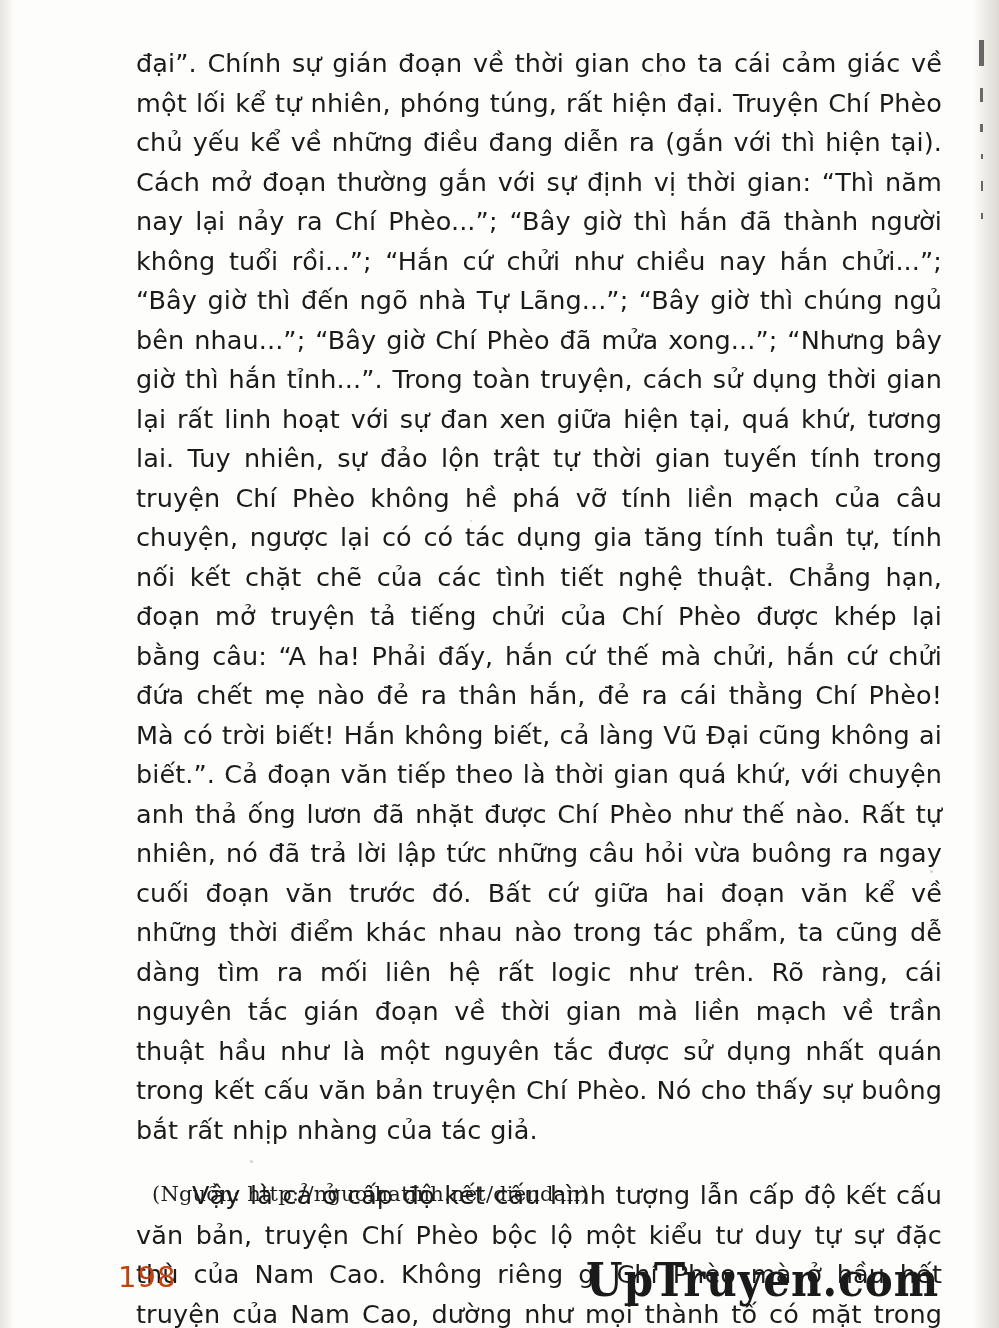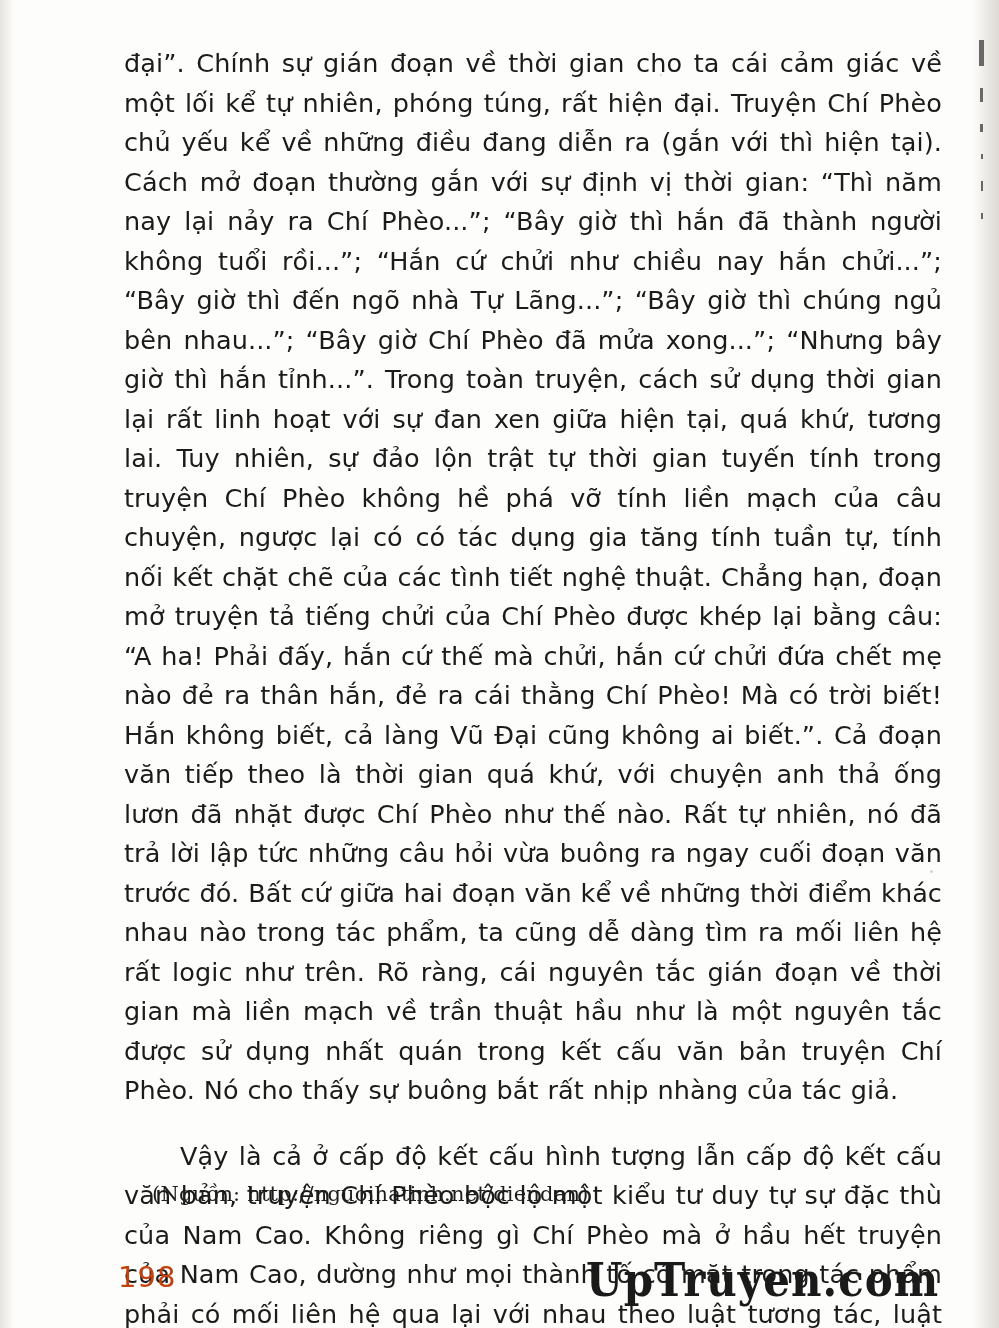--- a/index.html
+++ b/index.html
@@ -53,21 +53,21 @@
   .spine-marks i:nth-child(5) { height: 10px; width: 2px; margin-left: 2px; }
   .spine-marks i:nth-child(6) { height: 6px;  width: 2px; margin-left: 2px; }
 
   .body-text {
     position: absolute;
     left: 124px;
     top: 44px;
     width: 818px;
   }
   .para {
-    margin: 0 0 26px 0;
+    margin: 0 0 26px 12px;
     font-family: "DejaVu Sans", sans-serif;
     font-size: 25.5px;
     line-height: 39.5px;
     color: #1b1b1b;
     text-align: justify;
     text-justify: inter-word;
     letter-spacing: .1px;
     word-spacing: .6px;
   }
   .para.indent {

